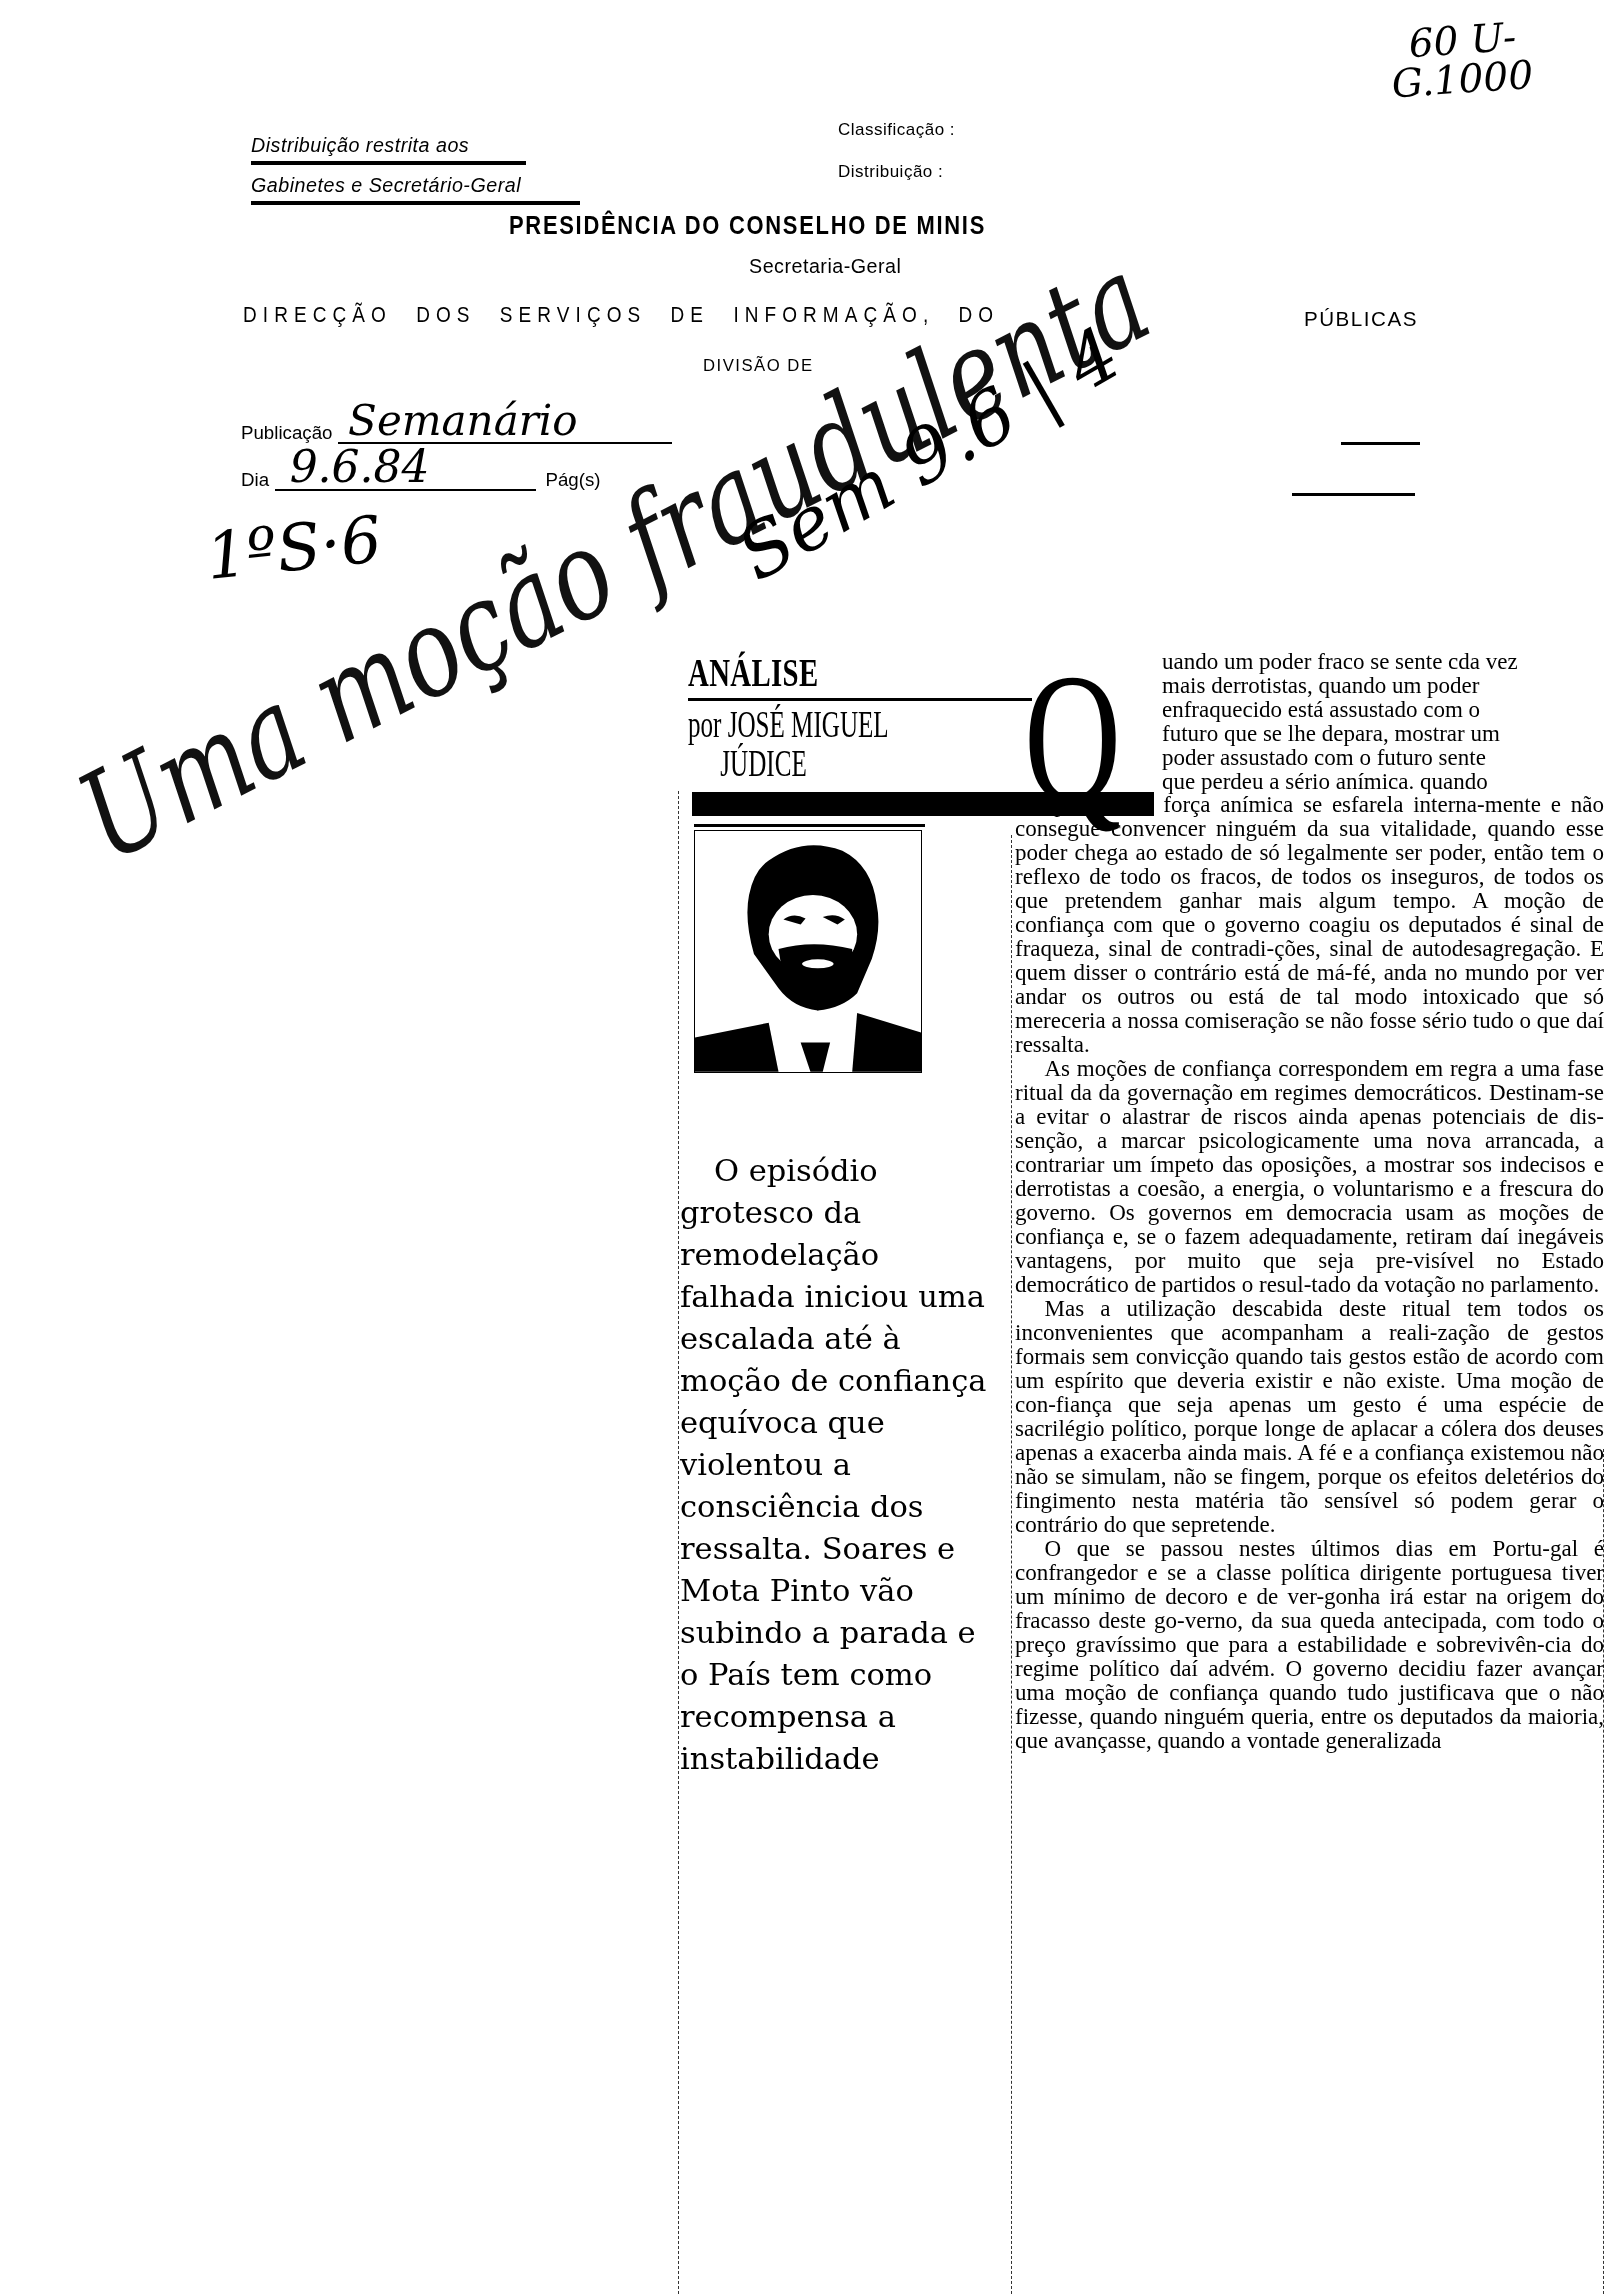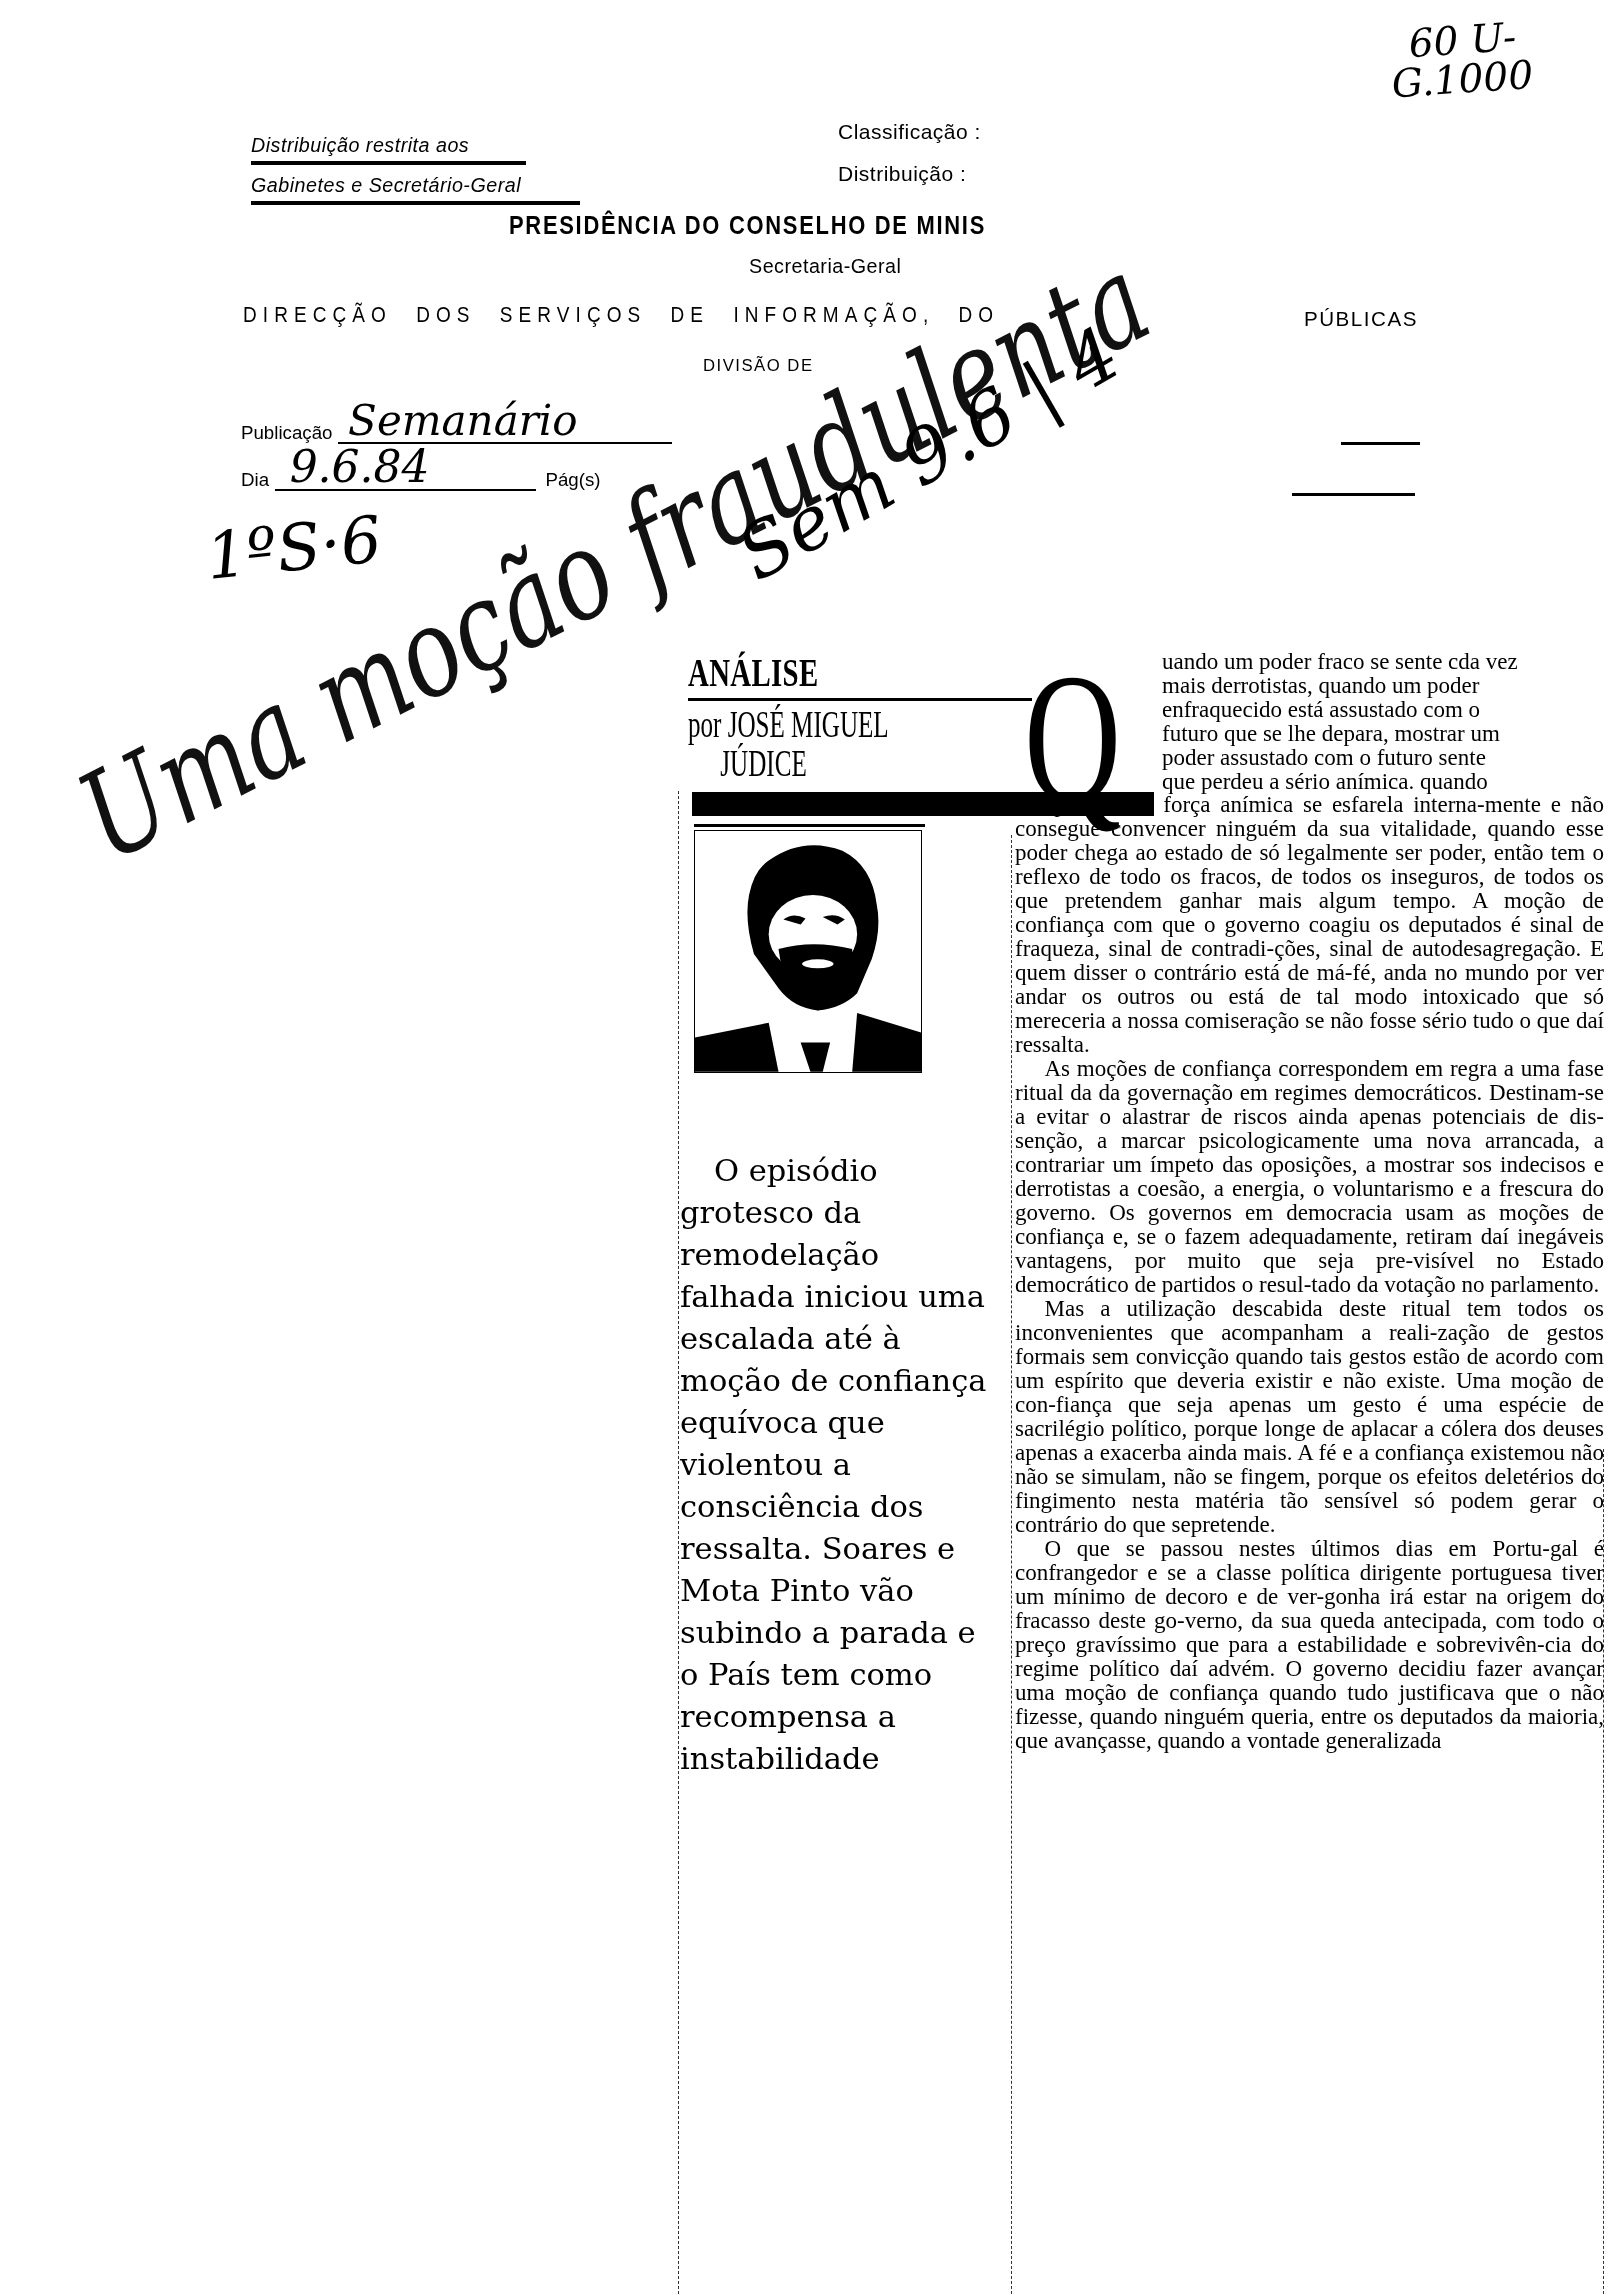--- a/index.html
+++ b/index.html
@@ -5,21 +5,21 @@
     html, body { margin: 0; padding: 0; background: #ffffff; }
     body {
       width: 1612px; height: 2295px; position: relative; overflow: hidden;
       color: #000; font-family: "Liberation Sans", sans-serif;
     }
     .abs { position: absolute; }
 
     
     .hdr-italic { font-family: "Liberation Sans Narrow", "Liberation Sans", sans-serif; font-style: italic; font-size: 19.7px; letter-spacing: 0.5px; }
     .ul { border-bottom: 4.4px solid #000; padding-bottom: 3.9px; display: inline-block; margin-top: 19px; }
-    .hdr-label { font-size: 21px; letter-spacing: 0.5px; }
+    .hdr-label { font-size: 17px; letter-spacing: 0.5px; }
     .hdr-title { font-size: 25.5px; font-weight: bold; letter-spacing: 2px; transform: scaleX(0.86); transform-origin: left; }
     .hdr-sub { font-size: 19.7px; letter-spacing: 0.5px; }
     .hdr-dir { font-size: 21.6px; letter-spacing: 6.9px; word-spacing: 14.7px; transform: scaleX(0.88); transform-origin: left; }
     .hdr-small { font-size: 16.7px; letter-spacing: 1.5px; }
     .field-label { font-size: 18.7px; }
     .field-line { border-bottom: 2.9px solid #000; }
     .hand { font-family: "DejaVu Serif", serif; font-style: italic; }
 
     .rule { background: #000; height: 3.4px; }
 

